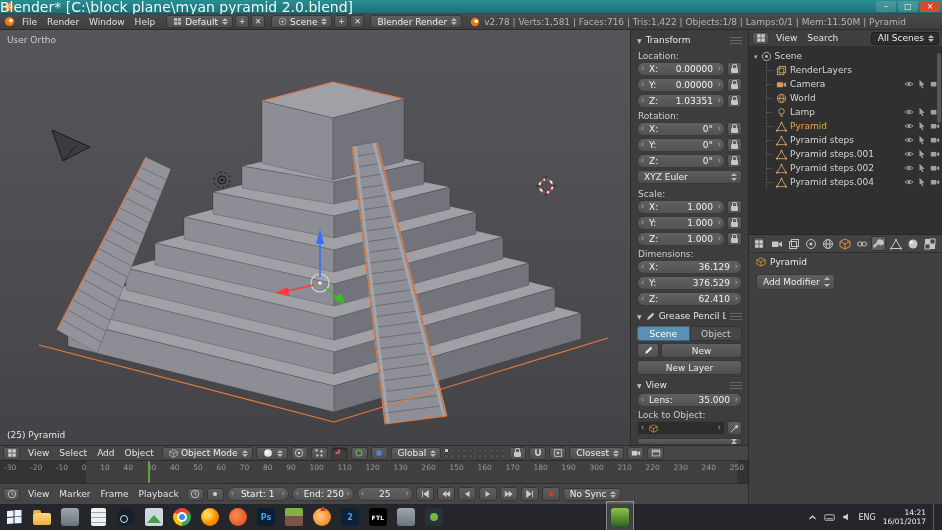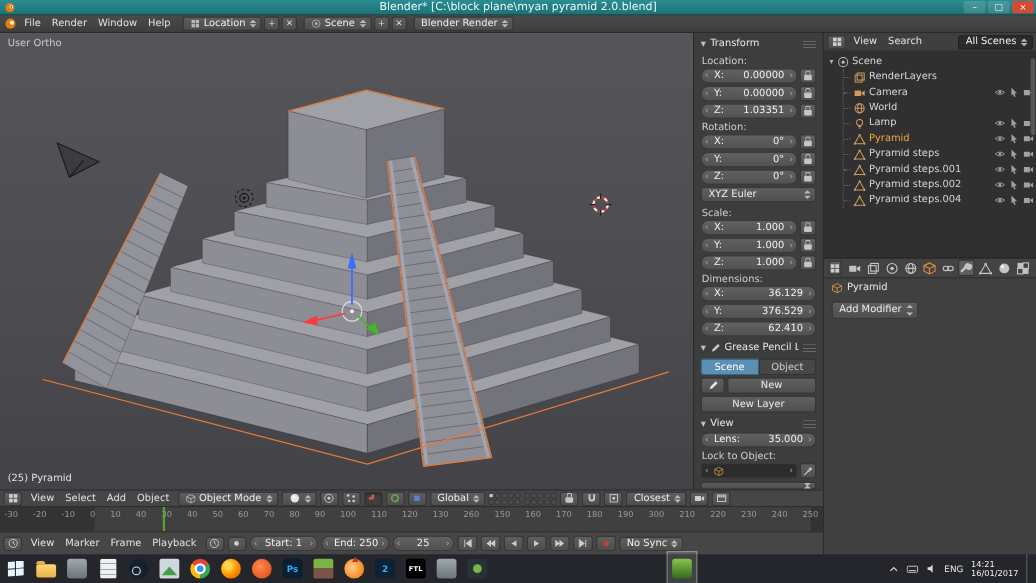--- a/index.html
+++ b/index.html
@@ -1,21 +1,21 @@
 <!DOCTYPE html>
 <html><head>
 <meta charset="utf-8">
 <style>
 *{margin:0;padding:0;box-sizing:border-box}
 html,body{width:942px;height:530px;overflow:hidden}
 body{font-family:"DejaVu Sans","Liberation Sans",sans-serif;font-size:9px;color:#ddd;background:#3a3a3a}
 .r{position:absolute}
 
 #titlebar{left:0;top:0;width:942px;height:14px;background:linear-gradient(#2a8d92,#1d7176);display:flex;align-items:center;padding:0 2px;border-bottom:1px solid #145356}
-#titlebar .ttl{position:absolute;left:0;right:0;text-align:center;color:#eafcfc;font-size:10px}
+#titlebar .ttl{position:absolute;left:0;right:0;color:#eafcfc;font-size:14px}
 .blogo{width:10px;height:10px;margin-left:2px}
 .wbtns{margin-left:auto;display:flex;gap:2px;z-index:2}
 .wbtn{width:20px;height:11px;display:flex;align-items:center;justify-content:center;background:rgba(255,255,255,.14);border-radius:2px;color:#eafcfc;font-size:8px}
 .wbtn.close{background:#d64a33;color:#fff}
 
 #topbar{left:0;top:14px;width:942px;height:16px;background:linear-gradient(#4a4a4a,#3e3e3e);border-bottom:1px solid #2a2a2a;display:flex;align-items:center;gap:2px;padding:0 4px}
 .menu{padding:0 5px;color:#e2e2e2}
 .dd{position:relative;display:inline-flex;align-items:center;height:13px;background:linear-gradient(#5e5e5e,#4e4e4e);border:1px solid #373737;border-radius:3px;padding:0 14px 0 6px;color:#eee;white-space:nowrap}
 .dd::before{content:"";position:absolute;right:4px;top:2px;border-left:3px solid transparent;border-right:3px solid transparent;border-bottom:3px solid #b9b9b9}
 .dd::after{content:"";position:absolute;right:4px;bottom:2px;border-left:3px solid transparent;border-right:3px solid transparent;border-top:3px solid #b9b9b9}
@@ -104,21 +104,21 @@
 .pages{width:15px;height:18px;background:#f0f0f0;border-radius:2px;background-image:repeating-linear-gradient(to bottom,transparent 0 4px,#9aa 4px 5px)}
 .photosq{position:relative;width:18px;height:18px;border-radius:2px;background:#cfd8dc}
 .photosq::after{content:"";position:absolute;left:2px;bottom:3px;border-left:7px solid transparent;border-right:7px solid transparent;border-bottom:8px solid #43a047}
 .rooster{position:relative;background:radial-gradient(circle at 40% 45%,#ffcc80,#ef6c00)}
 .rooster::before{content:"";position:absolute;top:-2px;left:7px;border-left:3px solid transparent;border-right:3px solid transparent;border-bottom:5px solid #c0392b}
 .graysq{width:18px;height:18px;border-radius:3px;background:linear-gradient(#9fa6ad,#6c737a)}
 .rocketsq{position:relative;width:18px;height:18px;border-radius:3px;background:#263238}
 .rocketsq::after{content:"";position:absolute;inset:5px;background:#7cb342;border-radius:50%}
 .running{margin-left:158px;background:rgba(255,255,255,.13);border:1px solid rgba(255,255,255,.35)}
 .tray{margin-left:auto;display:flex;align-items:center;gap:7px;padding-right:4px;color:#e8e8e8}
-.clockblk{text-align:left;font-size:7.5px;line-height:9px;color:#f0f0f0}
+.clockblk{text-align:right;font-size:7.5px;line-height:9px;color:#f0f0f0}
 .sliver{width:5px;height:26px;border-left:1px solid rgba(255,255,255,.25)}
 </style>
 </head>
 <body>
 
 <svg width="0" height="0" style="position:absolute">
 <defs>
 <symbol id="sym-eye" viewBox="0 0 12 12">
         <path d="M1 6 Q6 1.8 11 6 Q6 10.2 1 6Z" fill="none" stroke="currentColor"></path>
         <circle cx="6" cy="6" r="1.6" fill="currentColor"></circle>
@@ -238,35 +238,42 @@
 
   <span class="menu">File</span>
       <span class="menu">Render</span>
       <span class="menu">Window</span>
       <span class="menu">Help</span>
     </span>
   <span class="dd" style="margin-left:4px">
     <svg width="9" height="9" viewBox="0 0 12 12" style="margin-right:3px;color:#bbb">
         <use href="#sym-grid"></use>
       </svg>
-    <span>Location</span>
+    <span>Default</span>
   </span>
   <span class="mini">+</span>
   <span class="mini">✕</span>
   <span class="dd" style="margin-left:4px">
     <svg width="9" height="9" viewBox="0 0 12 12" style="margin-right:3px;color:#bbb">
         <use href="#sym-scene"></use>
       </svg>
     <span>Scene</span>
   </span>
   <span class="mini">+</span>
   <span class="mini">✕</span>
   <span class="dd" style="margin-left:4px">
       <span>Blender Render</span>
     </span>
+  <span class="stats">
+    <svg width="10" height="10" viewBox="0 0 12 12">
+        <circle cx="6" cy="6" r="5" fill="#e87d0d"></circle>
+        <circle cx="7.4" cy="5" r="2" fill="#fff"></circle>
+      </svg>
+    <span>v2.78 | Verts:1,581 | Faces:716 | Tris:1,422 | Objects:1/8 | Lamps:0/1 | Mem:11.50M | Pyramid</span>
+  </span>
 </div>
 
 <div class="r" id="viewport">
   <svg id="vpsvg" width="630" height="415" viewBox="0 0 630 415">
     <g id="pyr">
         <polygon points="68,290 315,217 581,283 334,356" fill="#a0a0a7" stroke="rgba(20,20,25,.35)" stroke-width="0.6"></polygon>
         <polygon points="68,290 334,356 334,382 68,316" fill="#8d8d95" stroke="rgba(20,20,25,.35)" stroke-width="0.6"></polygon>
         <polygon points="334,356 581,283 581,309 334,382" fill="#73737b" stroke="rgba(20,20,25,.35)" stroke-width="0.6"></polygon>
         <polygon points="97,264 318,200 555,258 334,322" fill="#a0a0a7" stroke="rgba(20,20,25,.35)" stroke-width="0.6"></polygon>
         <polygon points="97,264 334,322 334,344 97,286" fill="#8d8d95" stroke="rgba(20,20,25,.35)" stroke-width="0.6"></polygon>

